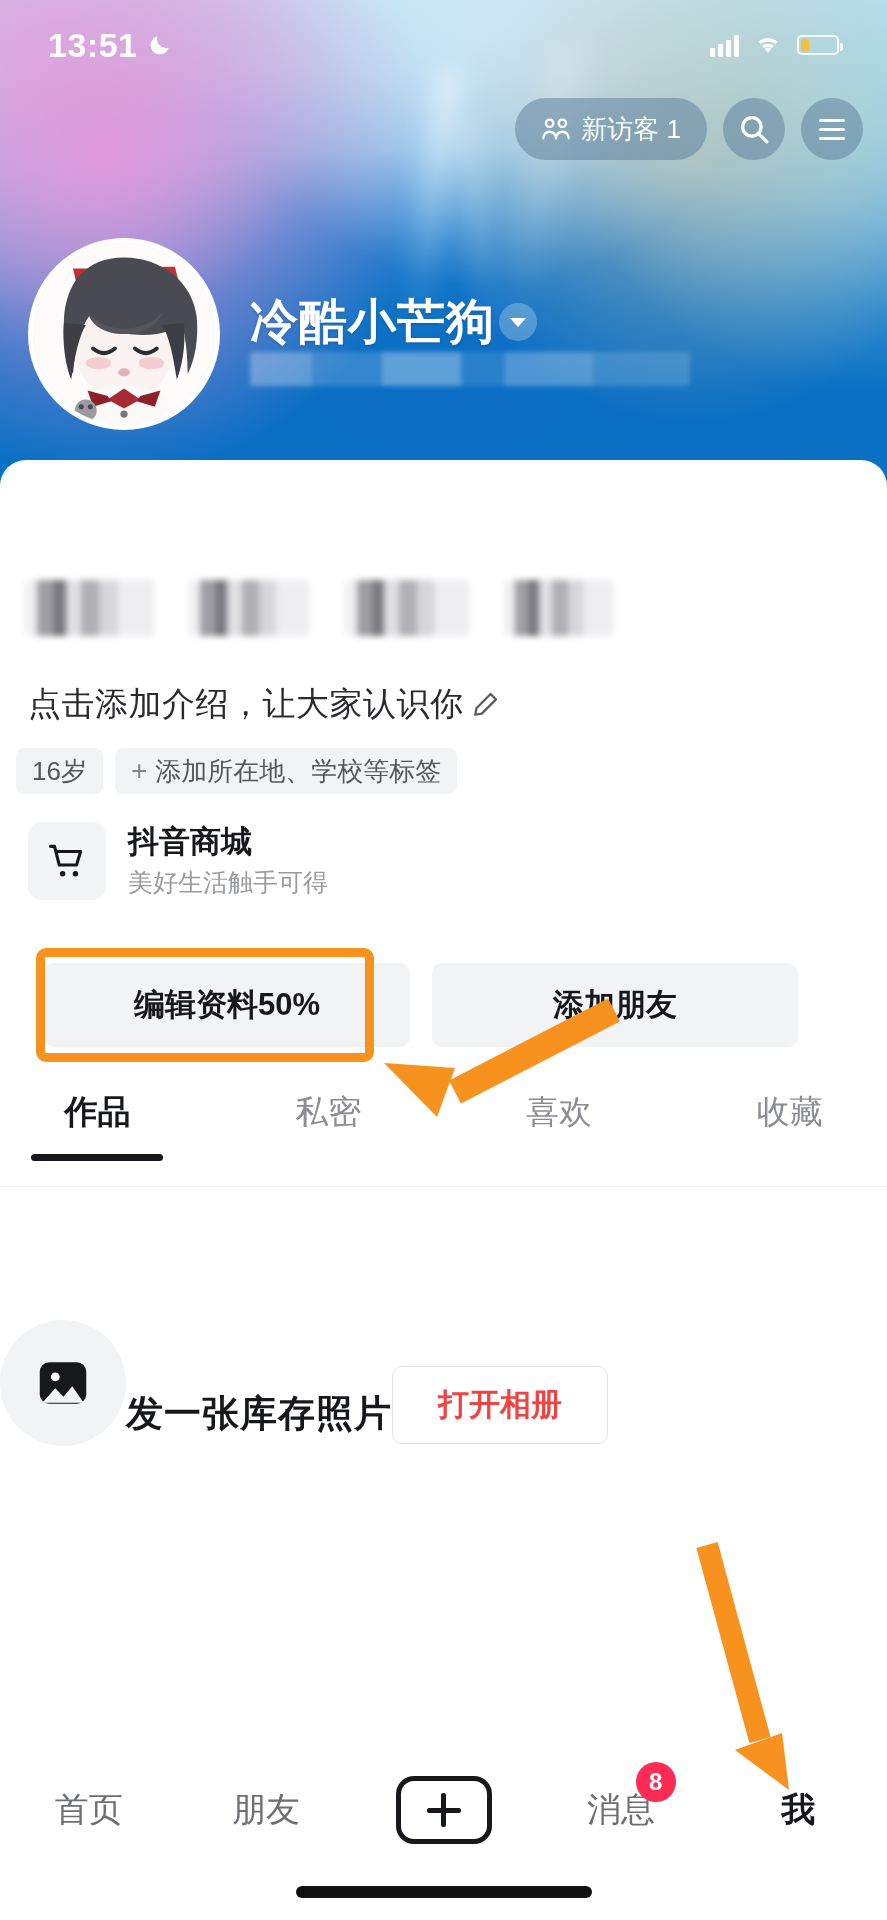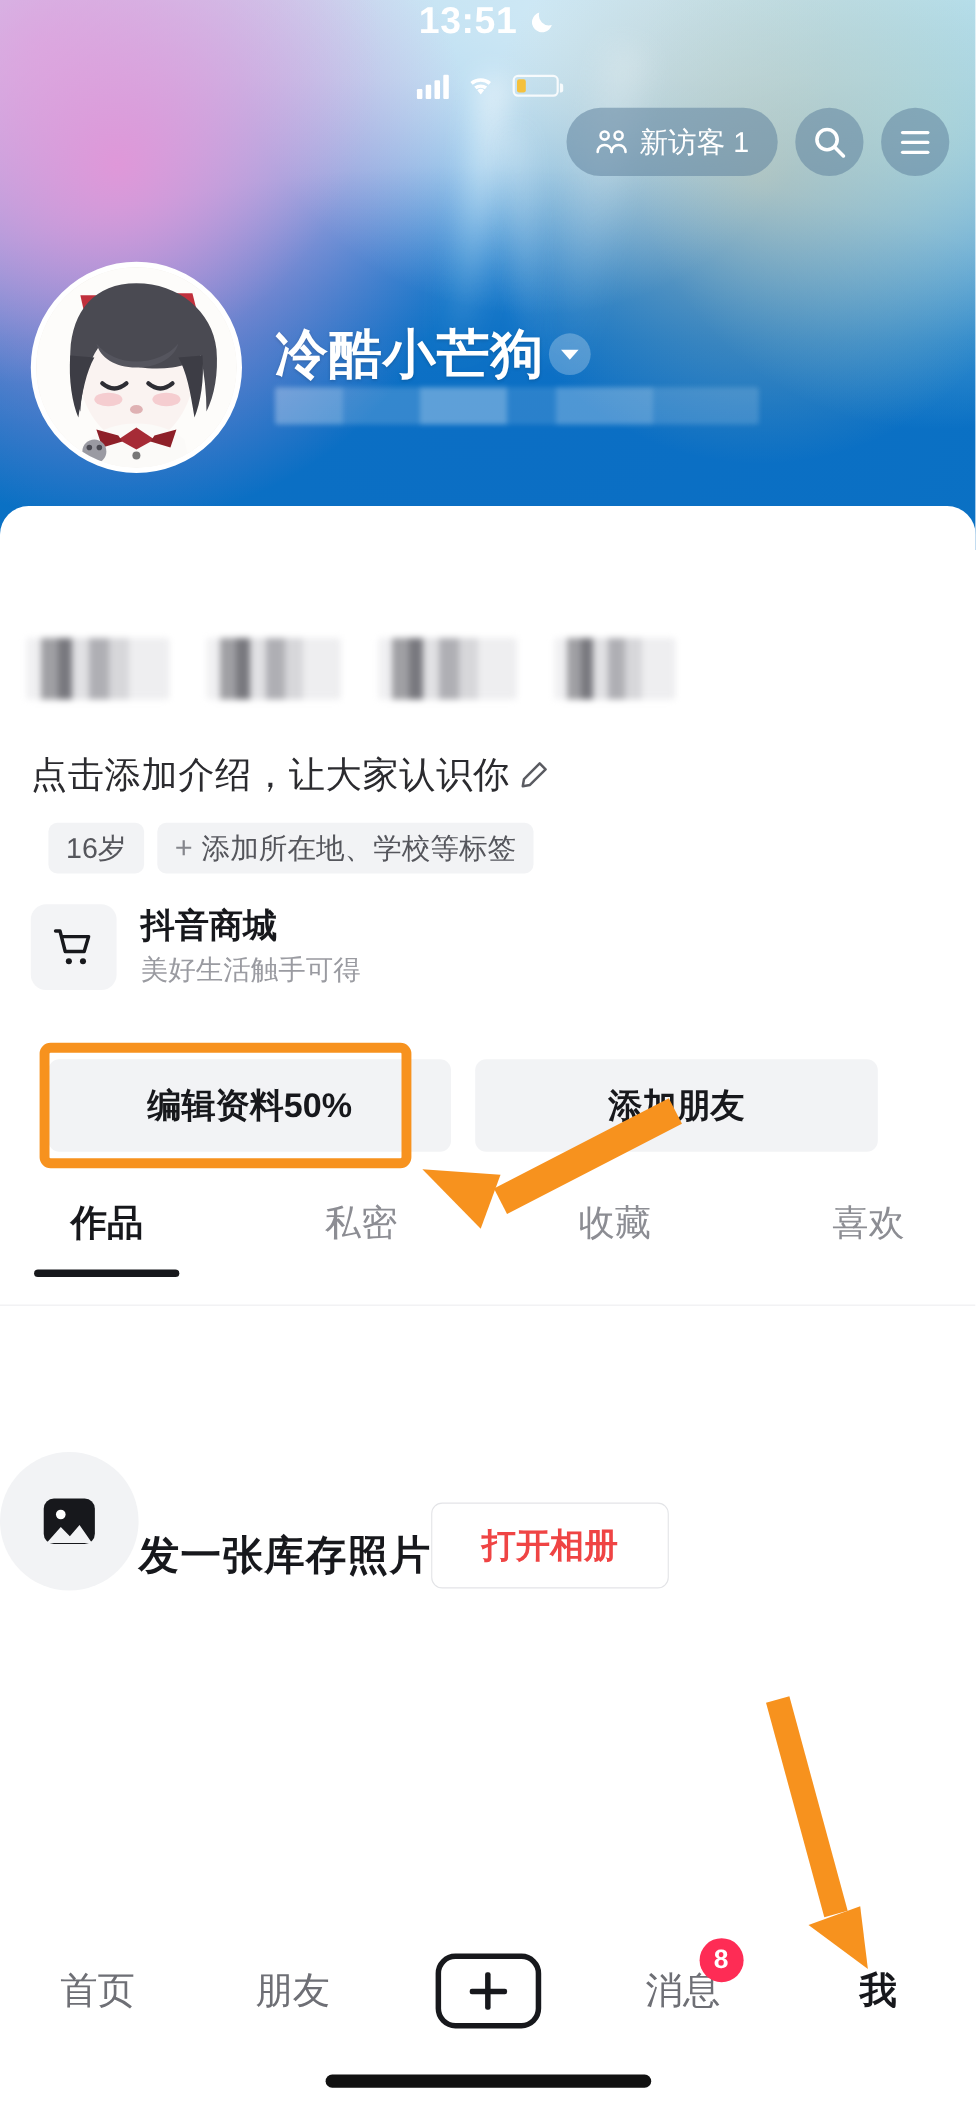--- a/index.html
+++ b/index.html
@@ -50,21 +50,20 @@
   .streak-2 { left: 470px; top: 120px; width: 14px; height: 220px; transform: rotate(-5deg); opacity:.7;}
   .streak-3 { left: 520px; top: 40px;  width: 40px; height: 300px; transform: rotate(12deg); opacity:.35;}
 
   
   .statusbar {
     position: absolute; left: 0; top: 0;
     width: 887px; height: 90px;
     display: flex; align-items: center; justify-content: space-between;
     padding: 0 48px;
     color: #ffffff;
-    flex-direction: column;
   }
   .sb-left { display: flex; align-items: center; gap: 10px; }
   .sb-time { font-size: 34px; font-weight: 600; letter-spacing: .5px; color:#fff; }
   .sb-moon { width: 26px; height: 26px; }
   .sb-right { display: flex; align-items: center; gap: 14px; }
   .sb-bars { display: flex; align-items: flex-end; gap: 3px; height: 24px; }
   .sb-bars i { display:block; width: 5px; background: #fff; border-radius: 1px; }
   .sb-bars i:nth-child(1){height:9px}
   .sb-bars i:nth-child(2){height:13px}
   .sb-bars i:nth-child(3){height:17px}
@@ -179,21 +178,21 @@
   
   .bio-row {
     position: absolute; left: 28px; top: 682px;
     display: flex; align-items: center; gap: 6px;
   }
   .bio-text { font-size: 33px; color: #2b2b2f; letter-spacing: .5px; }
   .pencil { width: 30px; height: 30px; }
 
   
   .tags-row {
-    position: absolute; left: 44px; top: 748px;
+    position: absolute; left: 16px; top: 748px;
     display: flex; align-items: center; gap: 12px;
   }
   .tag {
     height: 46px; padding: 0 16px; border-radius: 8px;
     background: #f2f3f5; color: #55565c;
     display: flex; align-items: center; gap: 8px;
     font-size: 26px;
   }
   .tag .plus { font-size: 28px; color:#85868c; line-height: 1; }
 
@@ -443,22 +442,22 @@
   </div>
 
   <div class="btn-row">
     <div class="btn">编辑资料50%</div>
     <div class="btn">添加朋友</div>
   </div>
 
   <div class="tabs">
     <div class="tab active">作品</div>
     <div class="tab">私密</div>
+    <div class="tab">喜欢</div>
     <div class="tab">收藏</div>
-    <div class="tab">喜欢</div>
   </div>
   <div class="tabs-divider"></div>
 
   <div class="empty">
     <div class="empty-icon">
       <svg width="62" height="62" viewBox="0 0 24 24">
         <rect x="3" y="4" width="18" height="16" rx="3.6" fill="#17181c"></rect>
         <circle cx="9" cy="9.6" r="1.7" fill="#ffffff"></circle>
         <path d="M3.6 18.5l5.2-5.6 3.3 3.3 3.3-3.9 5 6.2z" fill="#ffffff" opacity="0"></path>
         <path d="M4 19.6l5-5.6 3.2 3.3 3.4-4 4.4 6.3z" fill="#f2f3f5"></path>

